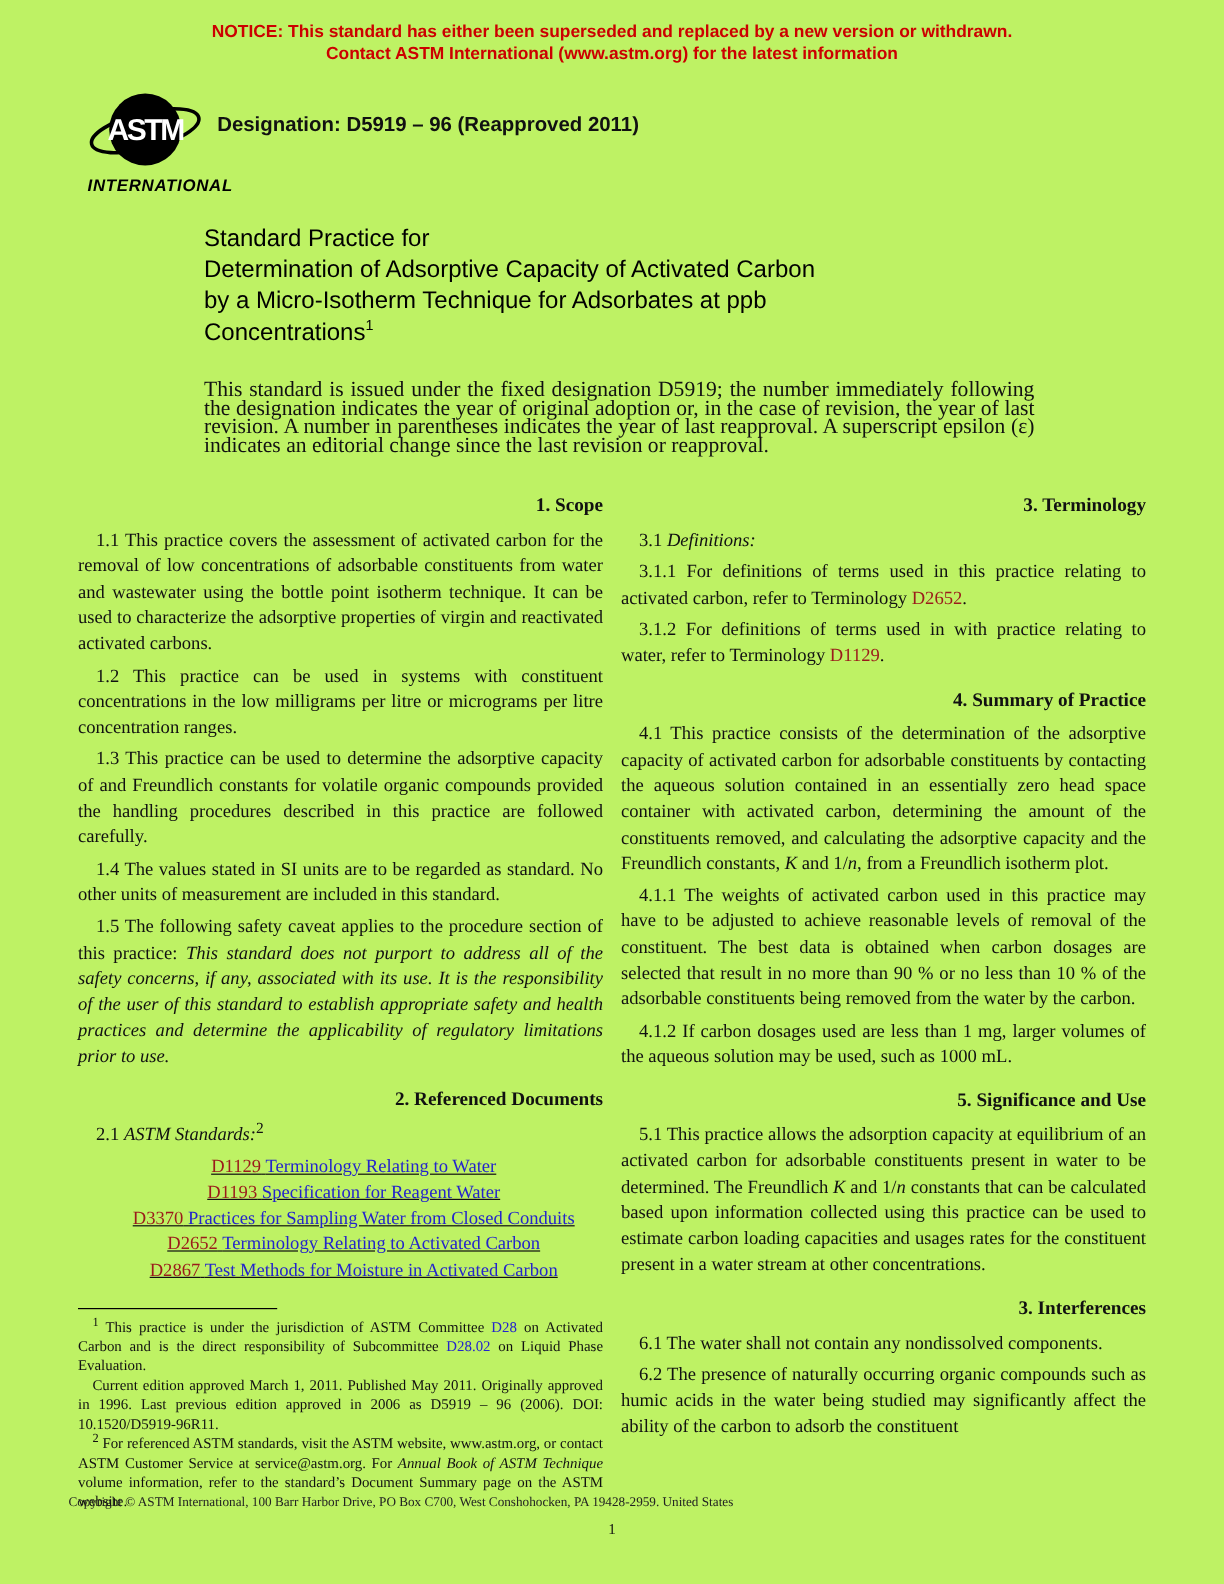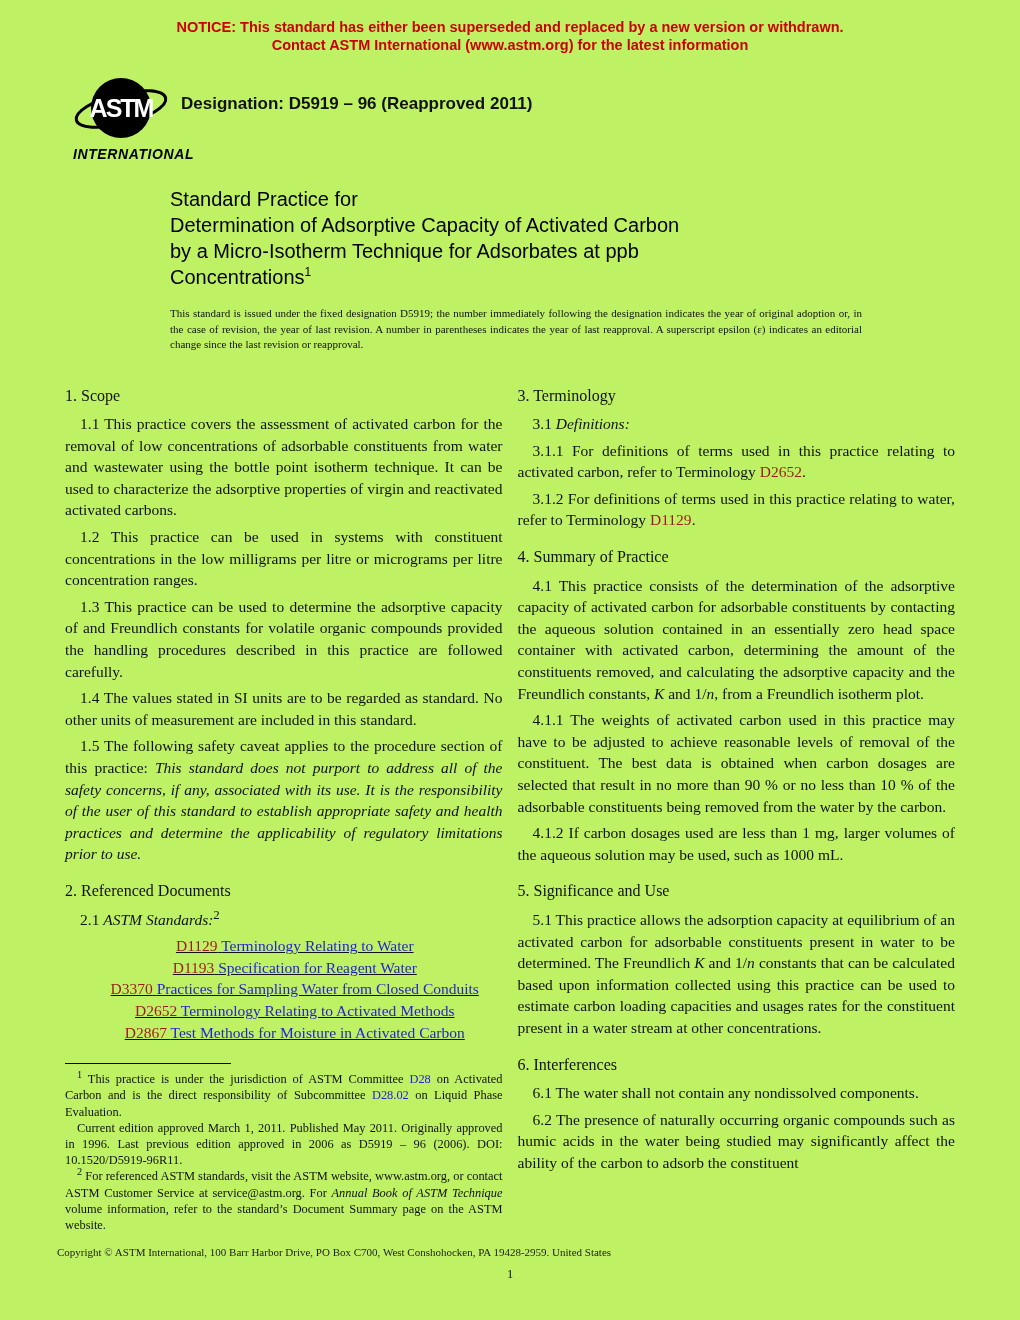--- a/index.html
+++ b/index.html
@@ -60,40 +60,40 @@
     font-weight: normal;
     font-size: 20px;
     line-height: 26px;
     color: #000;
   }
   .title-block sup { font-size: 12px; }
 
   
   .issuing-note {
     margin-left: 105px;
-    margin-top: 16px;
+    margin-top: 27px;
     width: 692px;
-    font-size: 11px;
+    font-size: 18px;
     line-height: 15.5px;
     text-align: justify;
   }
 
   
   .columns {
     display: flex;
     gap: 15px;
     margin-top: 32px;
   }
   .col { flex: 1 1 0; font-size: 15.5px; line-height: 21.6px; text-align: justify; }
   .sec-heading {
-    font-weight: normal;
+    font-weight: bold;
     font-size: 16px;
     margin-top: 15px;
     margin-bottom: 7px;
-    text-align: left;
+    text-align: right;
   }
   .sec-heading.first { margin-top: 0; }
   .para { text-indent: 15px; margin-bottom: 5px; }
   .para i { font-style: italic; }
   .ref-line { padding-left: 22px; text-align: center; text-decoration: underline; }
   .code-link { color: #9b1b1b; text-decoration: none; }
   .title-link { color: #2424cc; text-decoration: none; }
   .blue-link { color: #2424cc; text-decoration: none; }
   sup { line-height: 0; }
 
@@ -174,50 +174,50 @@
       <div class="ref-line">
         <a class="code-link" href="#">D1193</a>
         <a class="title-link" href="#">Specification for Reagent Water</a>
       </div>
       <div class="ref-line">
         <a class="code-link" href="#">D3370</a>
         <a class="title-link" href="#">Practices for Sampling Water from Closed Conduits</a>
       </div>
       <div class="ref-line">
         <a class="code-link" href="#">D2652</a>
-        <a class="title-link" href="#">Terminology Relating to Activated Methods</a>
+        <a class="title-link" href="#">Terminology Relating to Activated Carbon</a>
       </div>
       <div class="ref-line">
         <a class="code-link" href="#">D2867</a>
         <a class="title-link" href="#">Test Methods for Moisture in Activated Carbon</a>
       </div>
 
       <div class="fn-sep"></div>
       <div class="footnotes">
         <div class="fnp"><sup>1</sup><span> This practice is under the jurisdiction of ASTM Committee </span><a class="blue-link" href="#">D28</a><span> on Activated Carbon and is the direct responsibility of Subcommittee </span><a class="blue-link" href="#">D28.02</a><span> on Liquid Phase Evaluation.</span></div>
         <div class="fnp">Current edition approved March 1, 2011. Published May 2011. Originally approved in 1996. Last previous edition approved in 2006 as D5919 – 96 (2006). DOI: 10.1520/D5919-96R11.</div>
         <div class="fnp"><sup>2</sup><span> For referenced ASTM standards, visit the ASTM website, www.astm.org, or contact ASTM Customer Service at service@astm.org. For </span><i>Annual Book of ASTM Technique</i><span> volume information, refer to the standard’s Document Summary page on the ASTM website.</span></div>
       </div>
     </div>
 
     <div class="col">
       <div class="sec-heading first">3. Terminology</div>
       <div class="para"><span>3.1 </span><i>Definitions:</i></div>
       <div class="para"><span>3.1.1 For definitions of terms used in this practice relating to activated carbon, refer to Terminology </span><a class="code-link" href="#">D2652</a><span>.</span></div>
-      <div class="para"><span>3.1.2 For definitions of terms used in this practice relating to water, refer to Terminology </span><a class="code-link" href="#">D1129</a><span>.</span></div>
+      <div class="para"><span>3.1.2 For definitions of terms used in with practice relating to water, refer to Terminology </span><a class="code-link" href="#">D1129</a><span>.</span></div>
 
       <div class="sec-heading">4. Summary of Practice</div>
       <div class="para"><span>4.1 This practice consists of the determination of the adsorptive capacity of activated carbon for adsorbable constituents by contacting the aqueous solution contained in an essentially zero head space container with activated carbon, determining the amount of the constituents removed, and calculating the adsorptive capacity and the Freundlich constants, </span><i>K</i><span> and 1/</span><i>n</i><span>, from a Freundlich isotherm plot.</span></div>
       <div class="para">4.1.1 The weights of activated carbon used in this practice may have to be adjusted to achieve reasonable levels of removal of the constituent. The best data is obtained when carbon dosages are selected that result in no more than 90 % or no less than 10 % of the adsorbable constituents being removed from the water by the carbon.</div>
       <div class="para">4.1.2 If carbon dosages used are less than 1 mg, larger volumes of the aqueous solution may be used, such as 1000 mL.</div>
 
       <div class="sec-heading">5. Significance and Use</div>
       <div class="para"><span>5.1 This practice allows the adsorption capacity at equilibrium of an activated carbon for adsorbable constituents present in water to be determined. The Freundlich </span><i>K</i><span> and 1/</span><i>n</i><span> constants that can be calculated based upon information collected using this practice can be used to estimate carbon loading capacities and usages rates for the constituent present in a water stream at other concentrations.</span></div>
 
-      <div class="sec-heading">6. Interferences</div>
+      <div class="sec-heading">3. Interferences</div>
       <div class="para">6.1 The water shall not contain any nondissolved components.</div>
       <div class="para">6.2 The presence of naturally occurring organic compounds such as humic acids in the water being studied may significantly affect the ability of the carbon to adsorb the constituent</div>
     </div>
   </div>
 
   <div class="copyright">Copyright © ASTM International, 100 Barr Harbor Drive, PO Box C700, West Conshohocken, PA 19428-2959. United States</div>
   <div class="pageno">1</div>
 
 </div>
 

